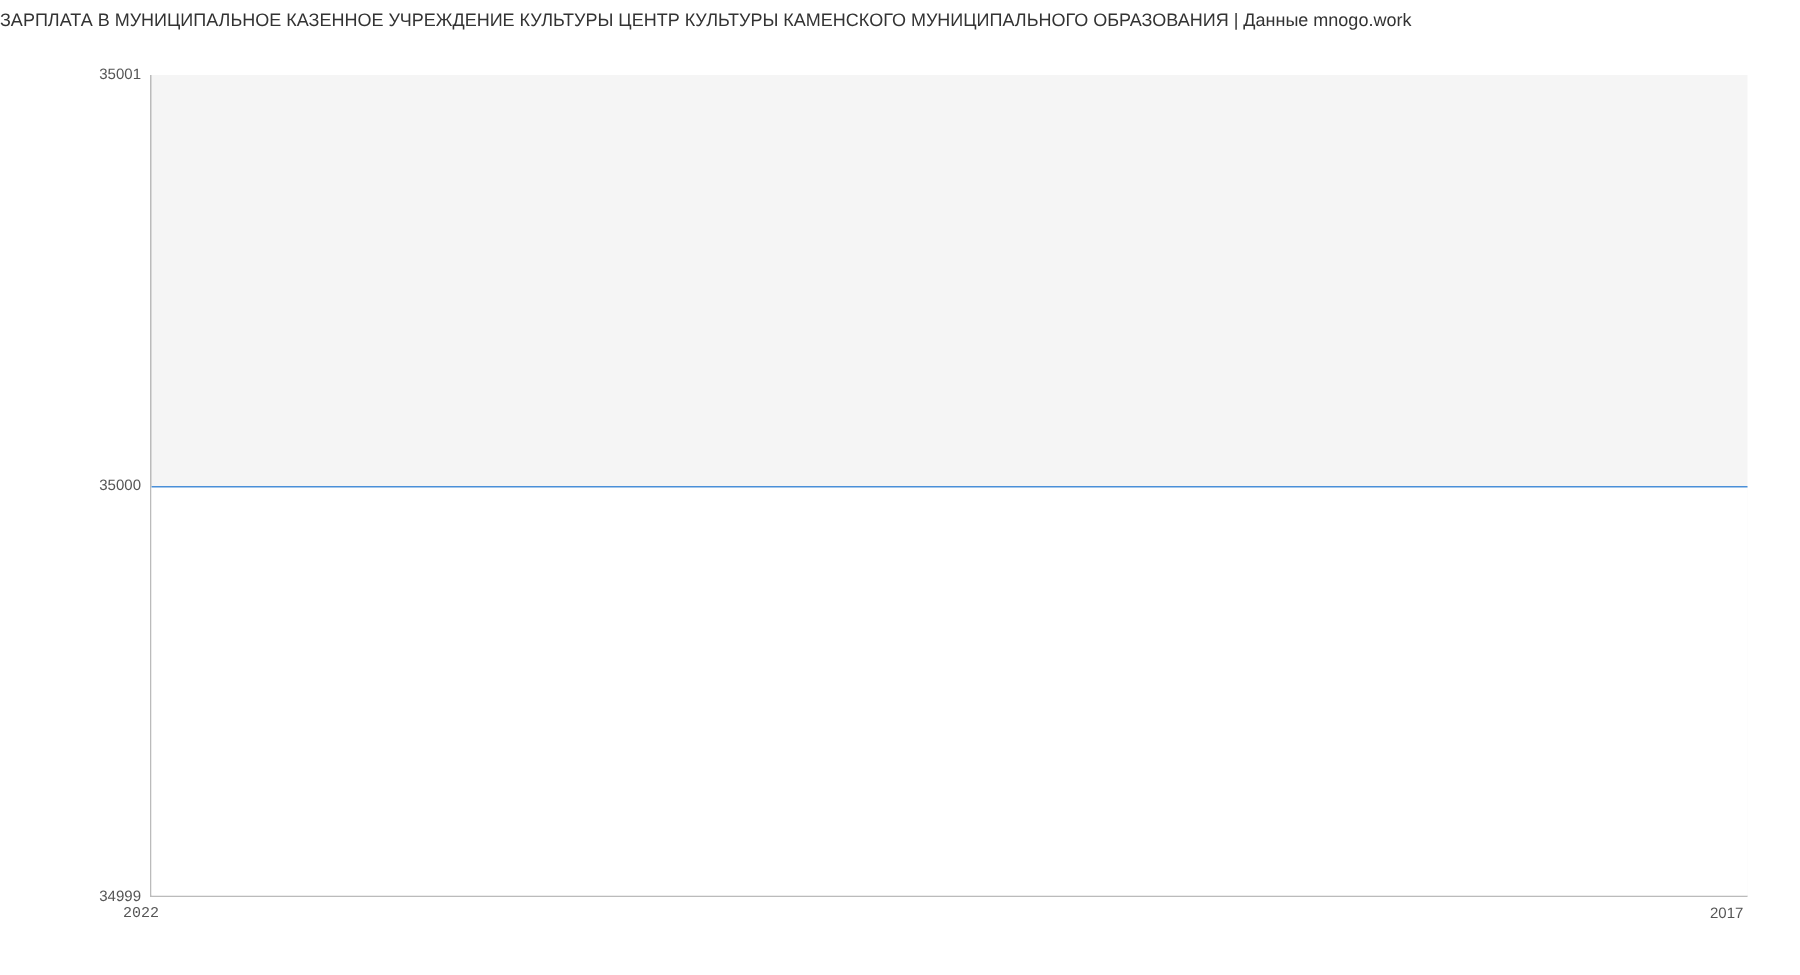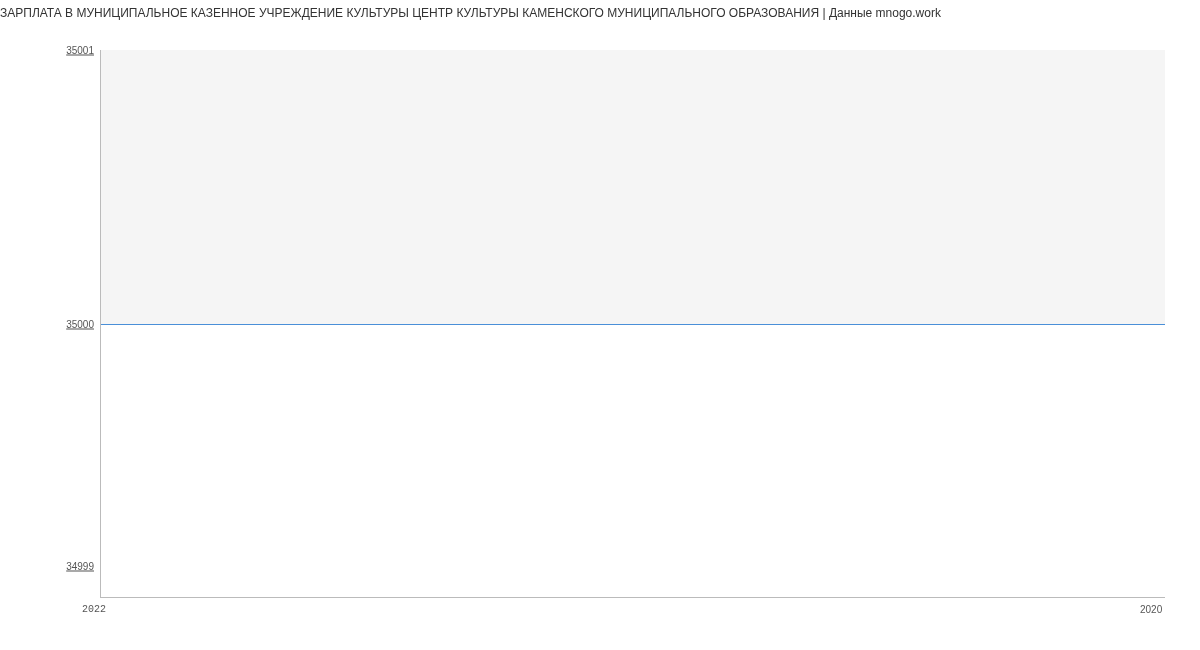--- a/index.html
+++ b/index.html
@@ -37,31 +37,30 @@
       border-top: 1.5px solid #4a8fd8;
       top: 50%;
     }
     .y-tick-label {
       position: absolute;
       right: 1106px;
       font-size: 10px;
       color: #555;
       text-align: right;
       transform: translateY(-50%);
-      text-decoration: underline;
     }
     .x-tick-label {
       position: absolute;
       top: 604px;
       font-size: 10px;
       color: #555;
     }
     .y-tick-top { top: 50px; }
     .y-tick-mid { top: 324px; }
-    .y-tick-bot { top: 566px; }
+    .y-tick-bot { top: 598px; }
     .x-tick-left { left: 82px; font-family: Liberation Mono, monospace; }
     .x-tick-right { left: 1140px; }
     .white-lower {
       position: absolute;
       left: 0;
       top: 50%;
       width: 100%;
       height: 50%;
       background: #ffffff;
     }
@@ -74,13 +73,13 @@
 <div class="plot-area">
   <div class="white-lower"></div>
   <div class="data-line"></div>
 </div>
 
 <div class="y-tick-label y-tick-top">35001</div>
 <div class="y-tick-label y-tick-mid">35000</div>
 <div class="y-tick-label y-tick-bot">34999</div>
 
 <div class="x-tick-label x-tick-left">2022</div>
-<div class="x-tick-label x-tick-right">2020</div>
+<div class="x-tick-label x-tick-right">2017</div>
 
 </body></html>

